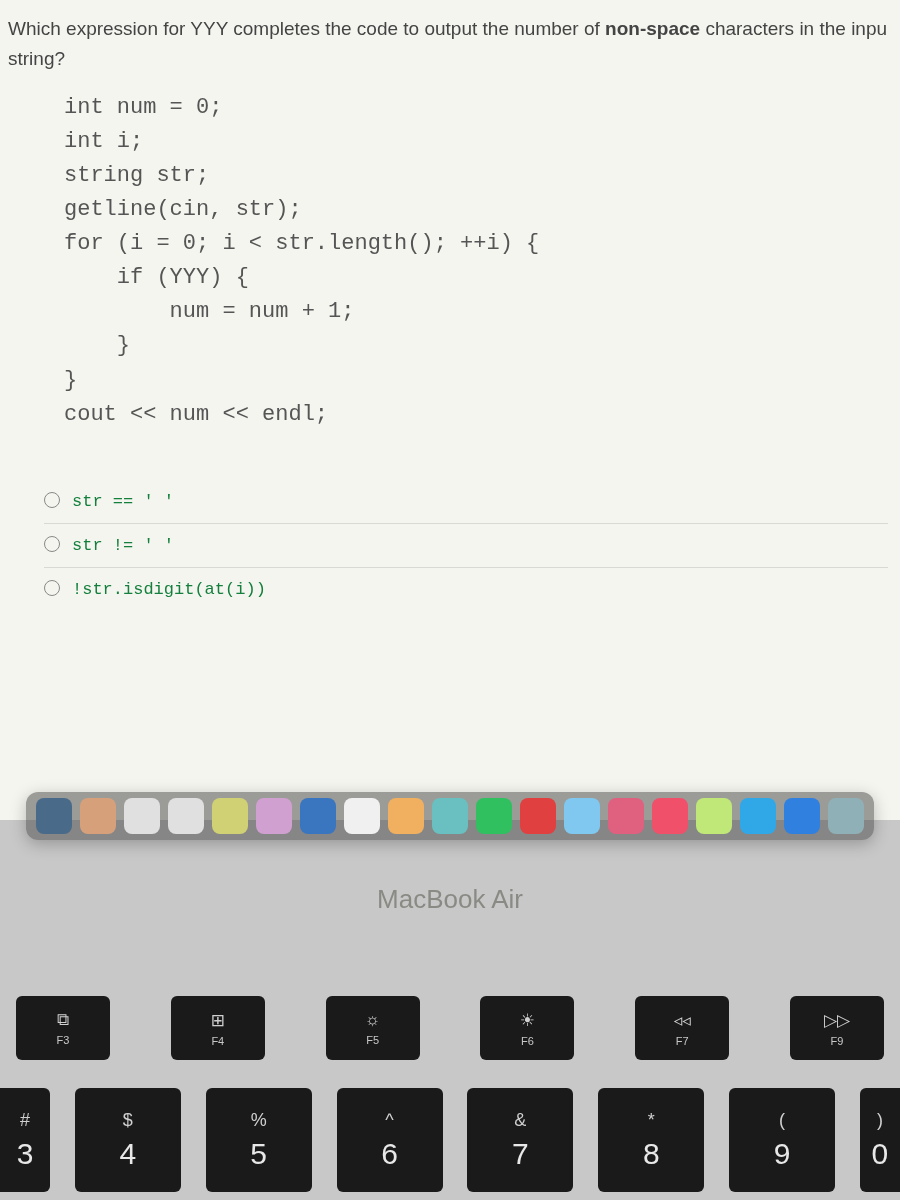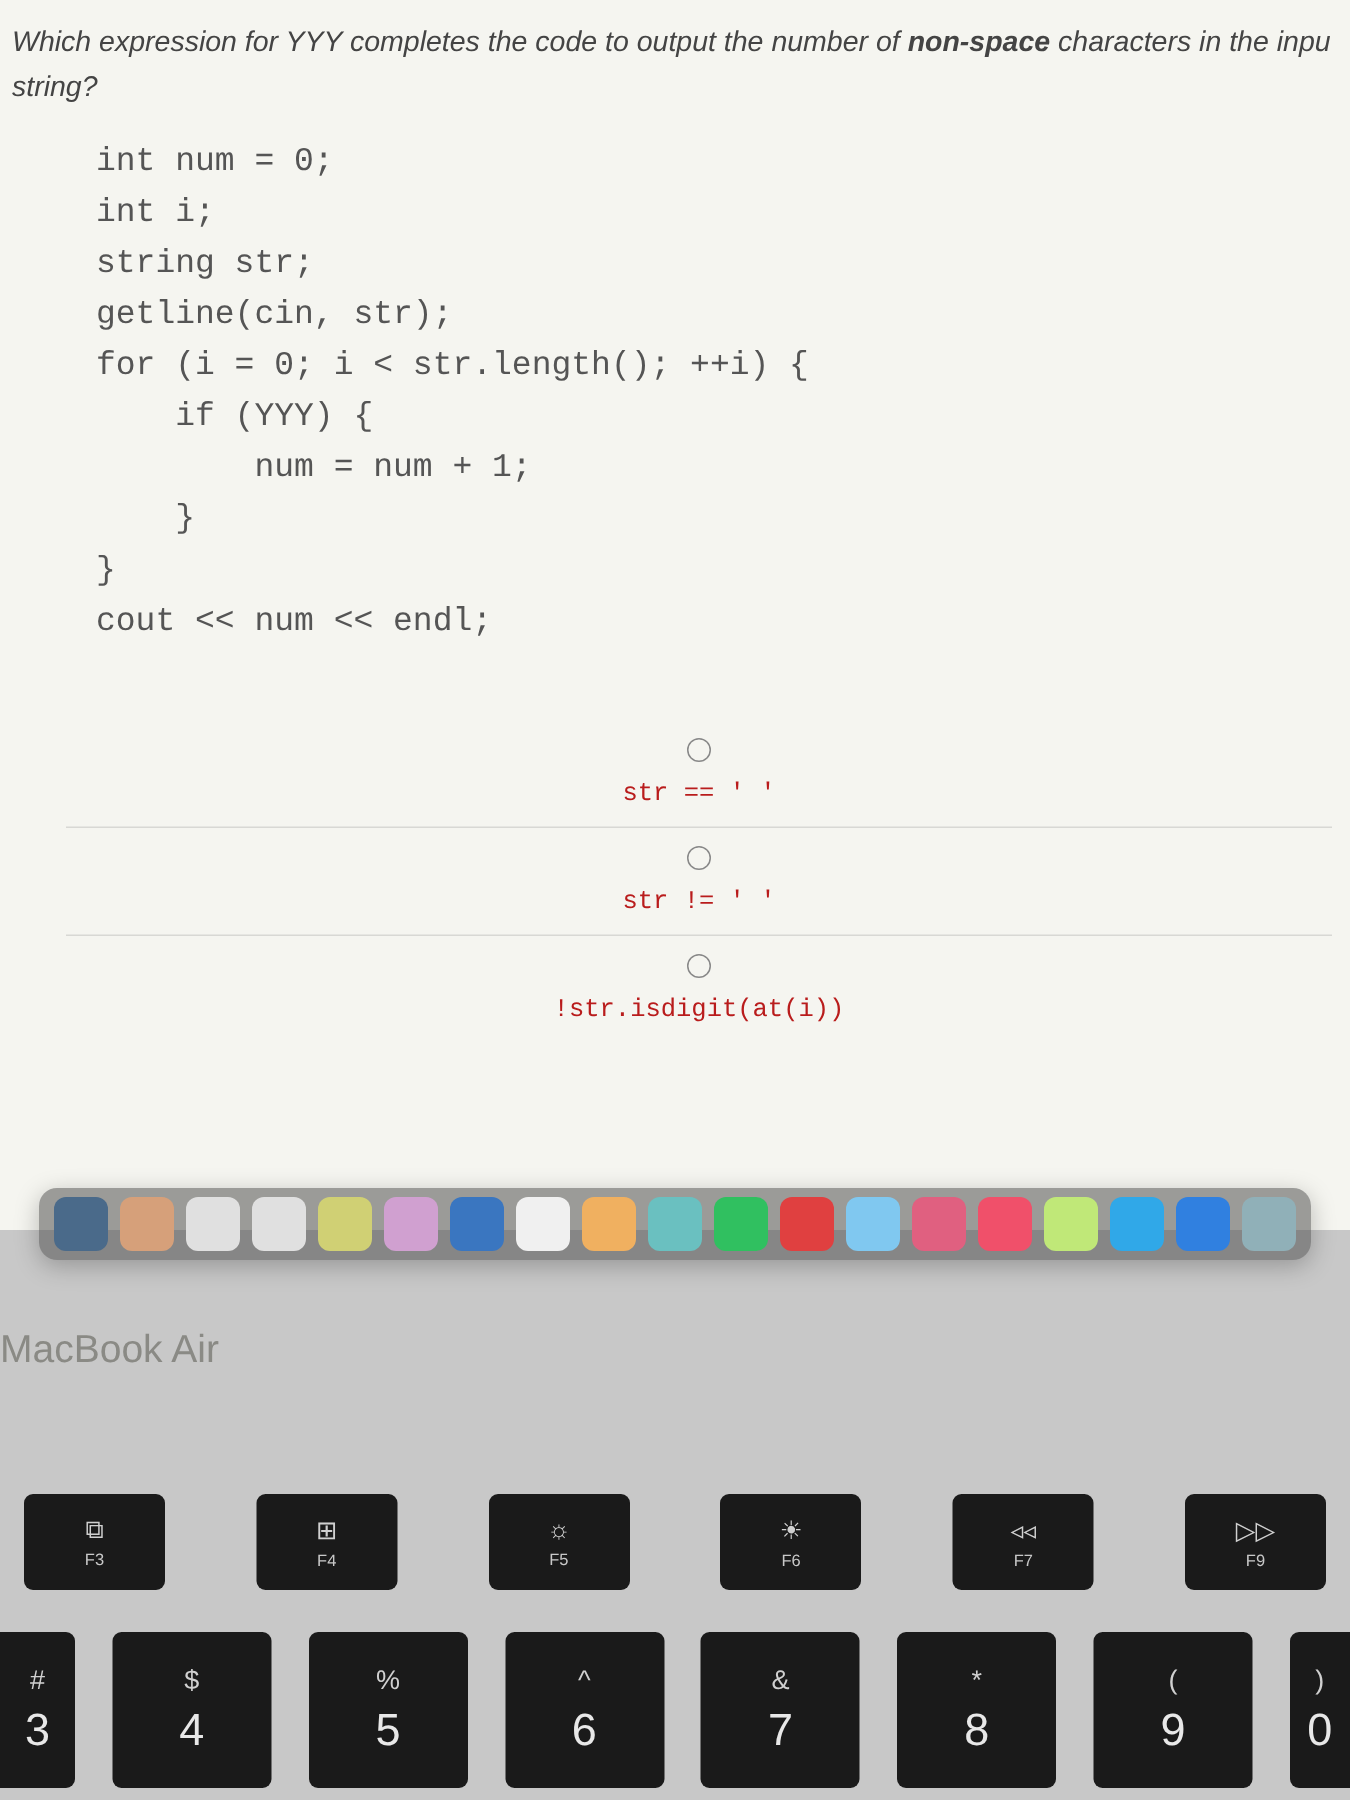--- a/index.html
+++ b/index.html
@@ -15,45 +15,43 @@
     background: #f5f5f0;
     padding: 14px 12px 0 8px;
     min-height: 820px;
     position: relative;
   }
   .question {
     font-size: 19px;
     color: #444;
     line-height: 1.6;
     margin-bottom: 16px;
-    font-style: italic;
   }
   .bold { font-weight: bold; }
   .code-block {
     margin-left: 56px;
     font-family: "Courier New", monospace;
     font-size: 22px;
     color: #555;
     line-height: 1.55;
     white-space: pre;
     margin-bottom: 48px;
   }
   .options {
     margin-left: 36px;
   }
   .option-row {
     display: flex;
-    align-items: center;
+    align-items: flex-start;
     gap: 12px;
     padding: 12px 0;
     border-bottom: 1px solid #d8d8d4;
     font-family: "Courier New", monospace;
     font-size: 17px;
-    color: #b91c1c;
-    flex-direction: column;
+    color: #15803d;
   }
   .option-row:last-child { border-bottom: none; }
   .radio {
     width: 16px;
     height: 16px;
     border-radius: 50%;
     border: 1.6px solid #888;
     display: flex;
     align-items: center;
     justify-content: center;
@@ -87,21 +85,21 @@
     border-radius: 8px;
     display: flex;
     align-items: center;
     justify-content: center;
     font-size: 20px;
   }
   .macbook-label {
     position: absolute;
     top: 884px;
     left: 0; right: 0;
-    text-align: left;
+    text-align: center;
     color: #8a8a85;
     font-family: "Helvetica Neue", Arial, sans-serif;
     font-weight: 300;
     font-size: 26px;
   }
   .fn-row {
     position: absolute;
     top: 996px;
     left: 0;
     right: 0;

